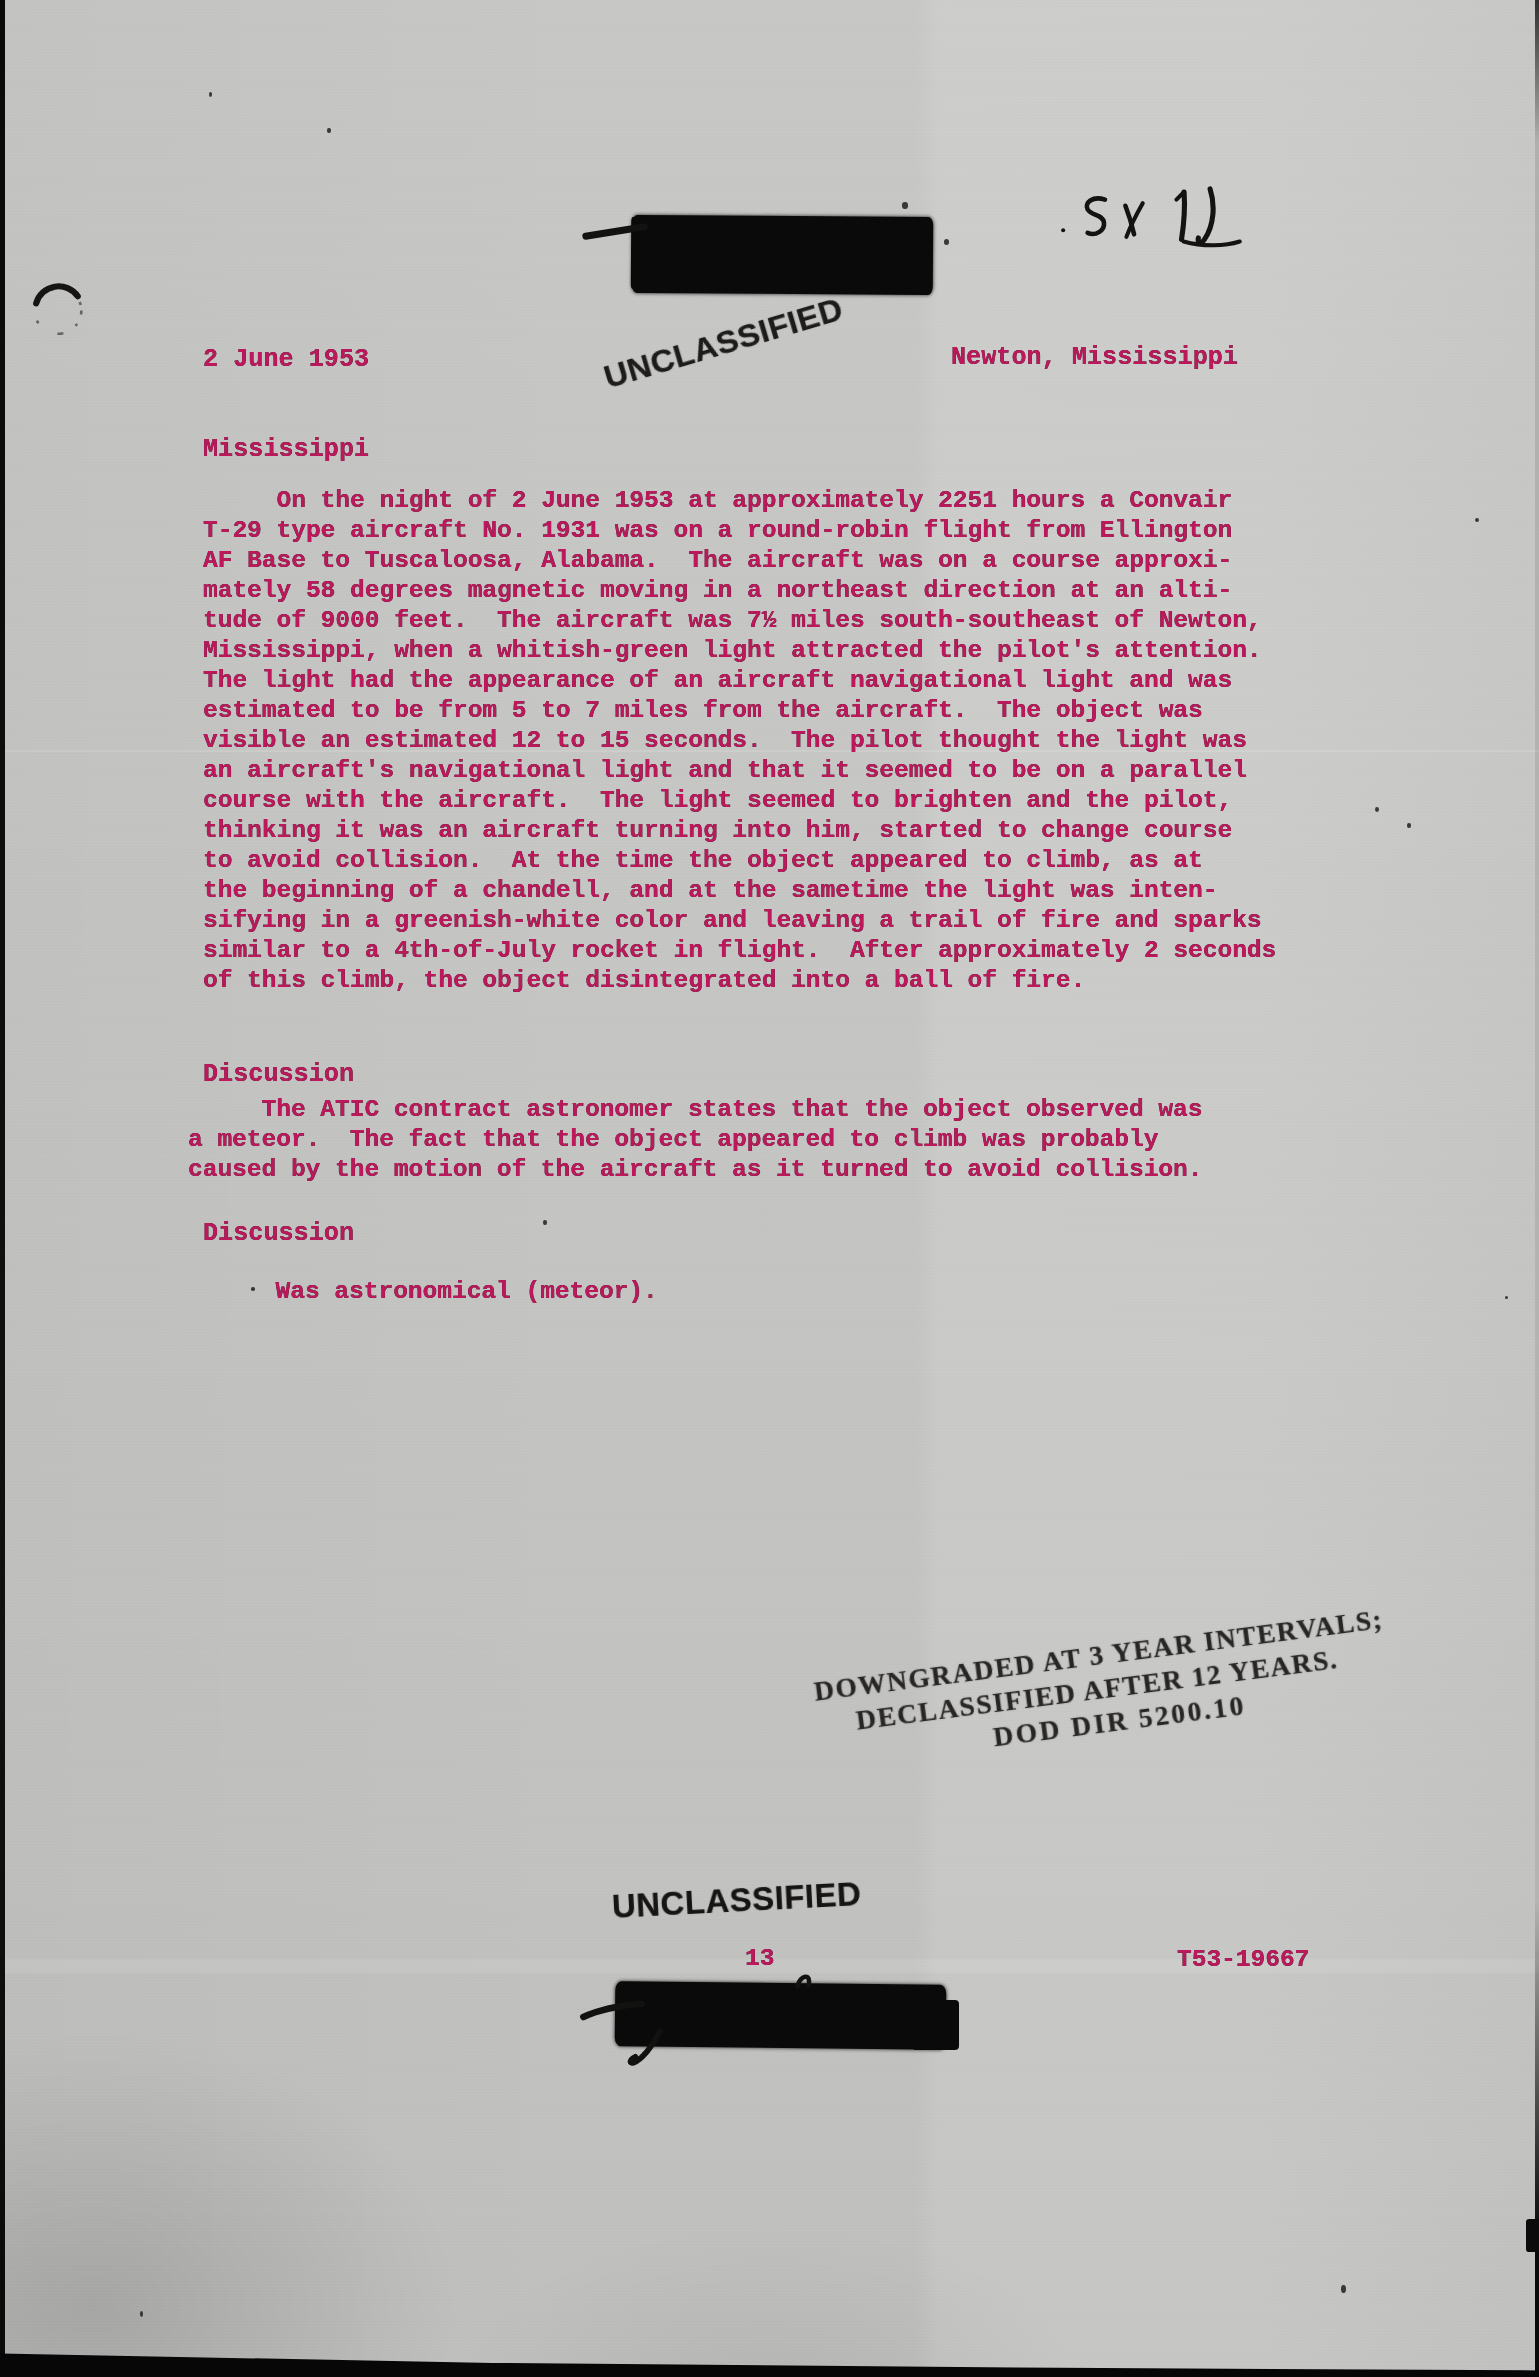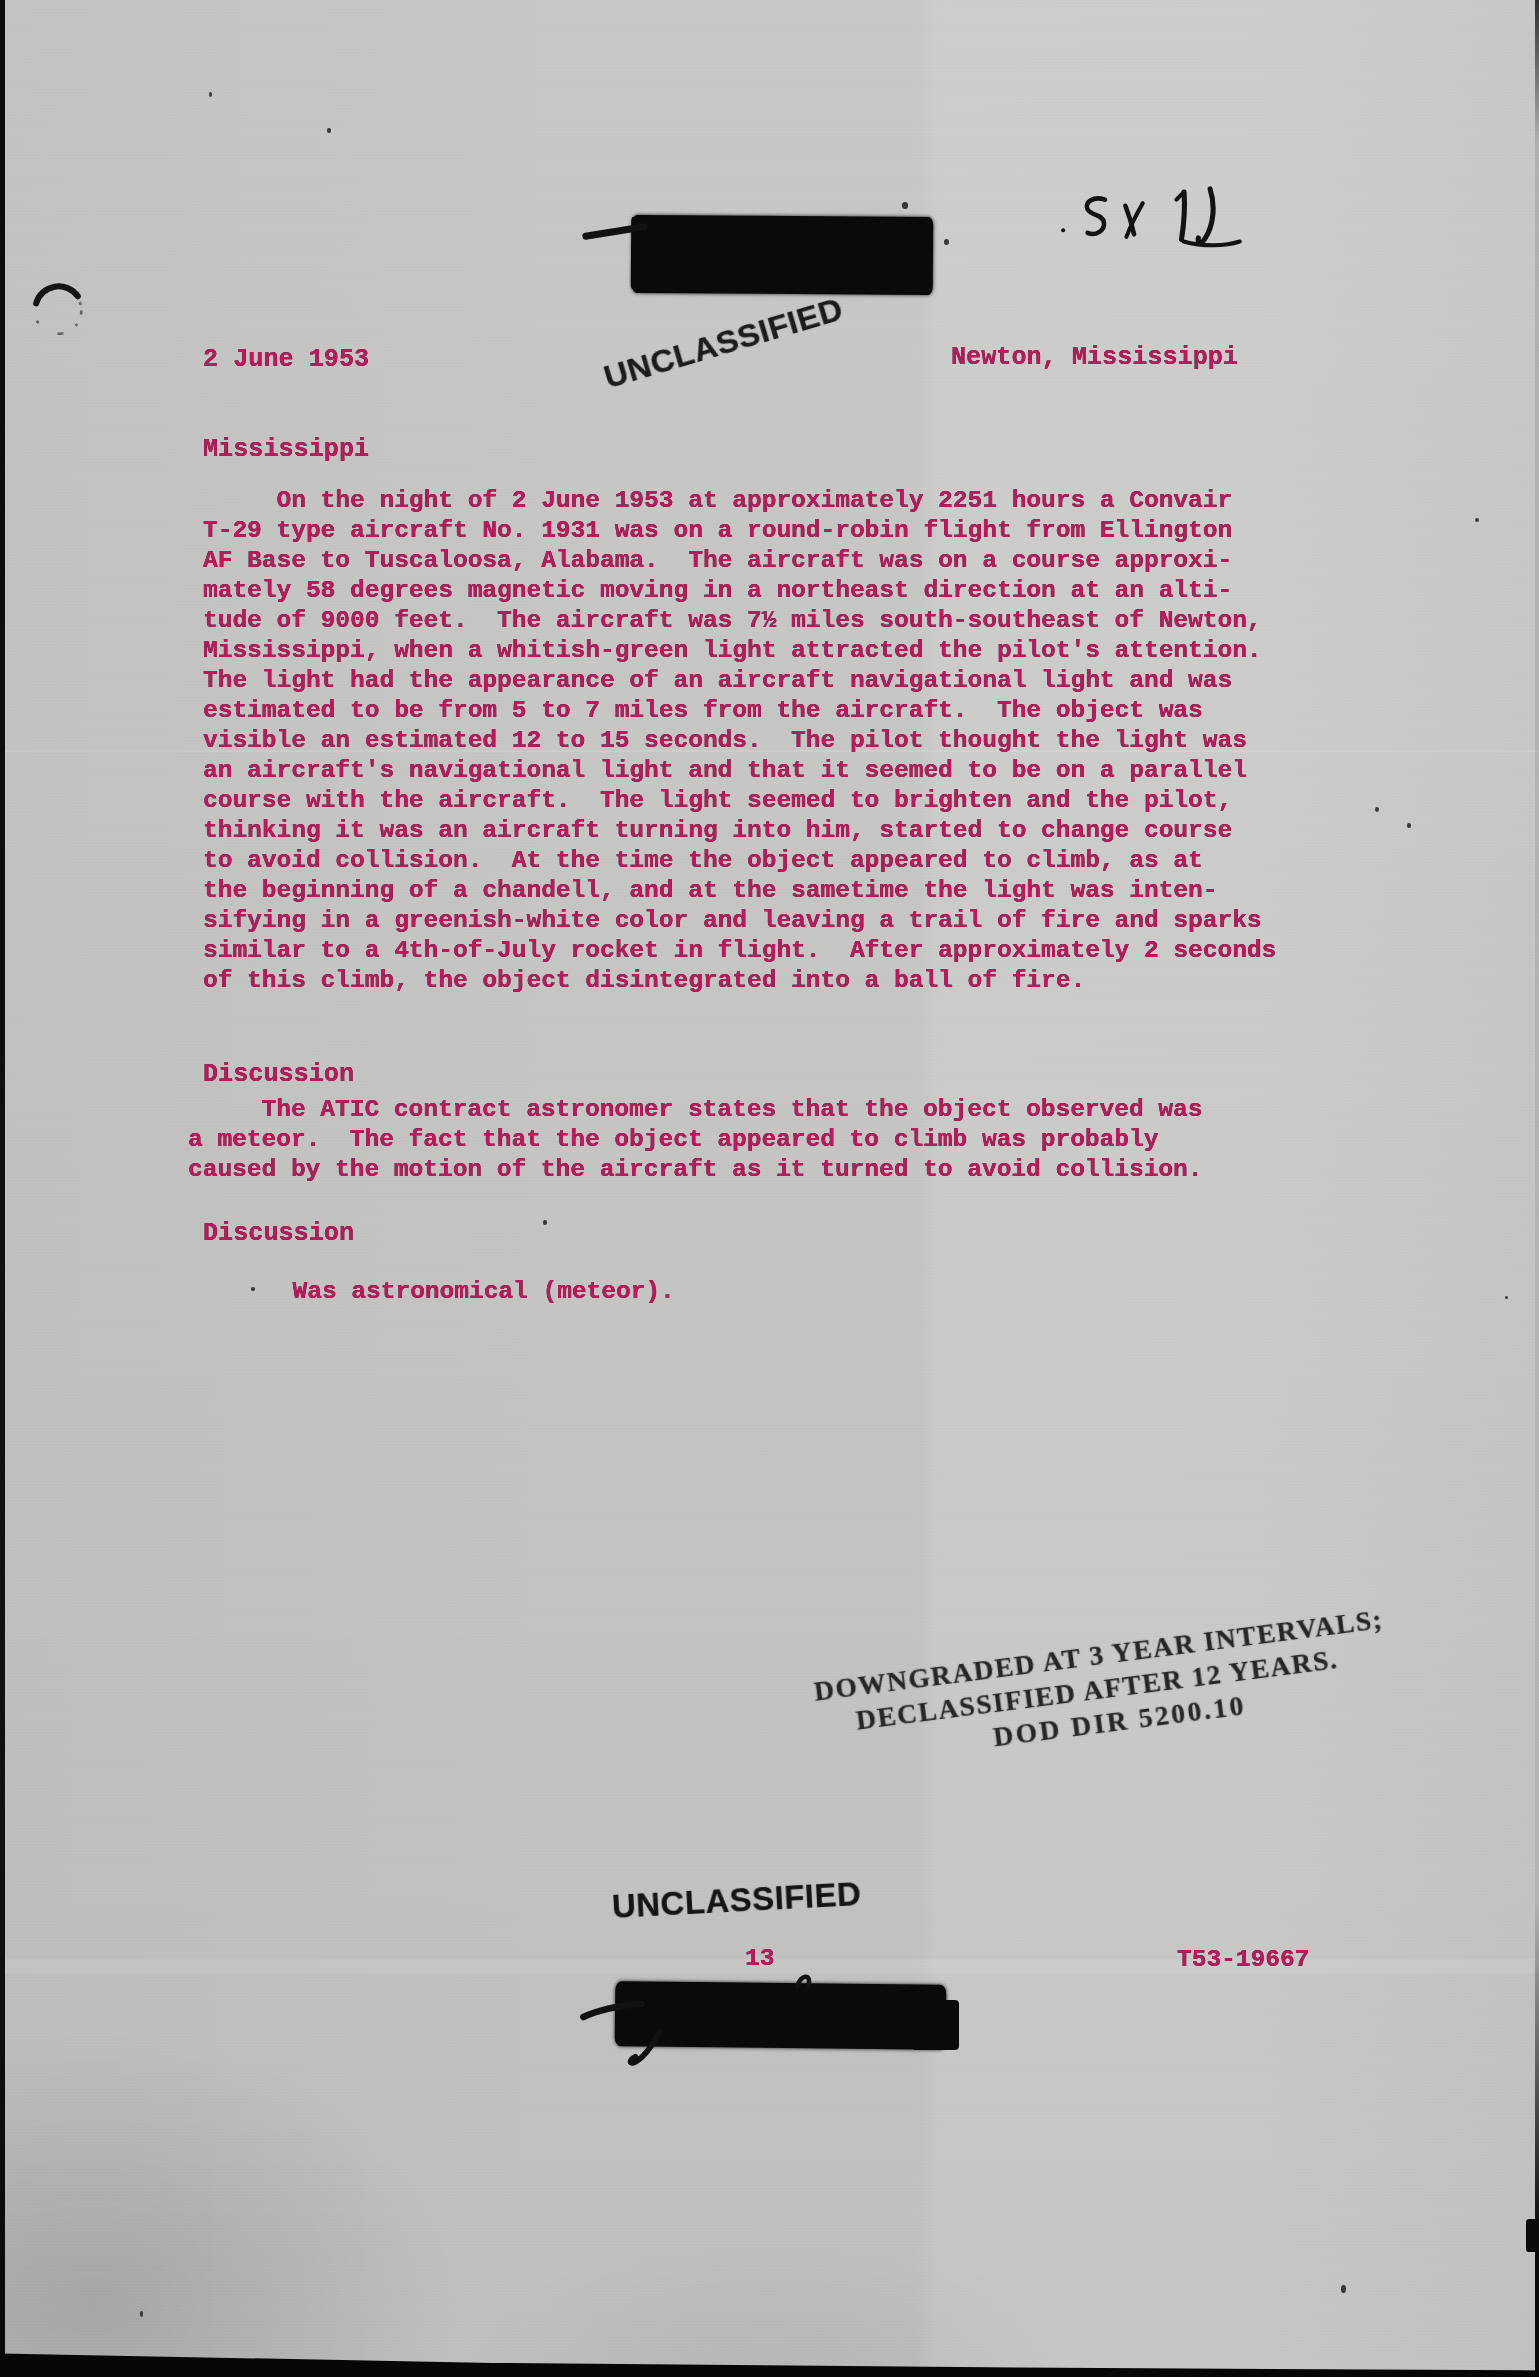--- a/index.html
+++ b/index.html
@@ -125,21 +125,21 @@
 sifying in a greenish-white color and leaving a trail of fire and sparks
 similar to a 4th-of-July rocket in flight.  After approximately 2 seconds
 of this climb, the object disintegrated into a ball of fire.</div>
 
 <div class="tw h" style="left:203px;top:1014px;margin-top:46px;">Discussion</div>
 <div class="tw b" style="left:188px;top:1095px;">     The ATIC contract astronomer states that the object observed was
 a meteor.  The fact that the object appeared to climb was probably
 caused by the motion of the aircraft as it turned to avoid collision.</div>
 
 <div class="tw h" style="left:203px;top:1219px;">Discussion</div>
-<div class="tw b" style="left:219px;top:1277px;">     Was astronomical (meteor).</div>
+<div class="tw b" style="left:202px;top:1277px;">     Was astronomical (meteor).</div>
 
 <div class="downgrade">
   <div class="l1">DOWNGRADED AT 3 YEAR INTERVALS;</div>
   <div class="l2">DECLASSIFIED AFTER 12 YEARS.</div>
   <div class="l3">DOD DIR 5200.10</div>
 </div>
 
 <div class="stamp-bottom">UNCLASSIFIED</div>
 <div class="tw num" style="left:745px;top:1945px;text-align:right;">13</div>
 <div class="tw num" style="left:1177px;top:1946px;">T53-19667</div>

